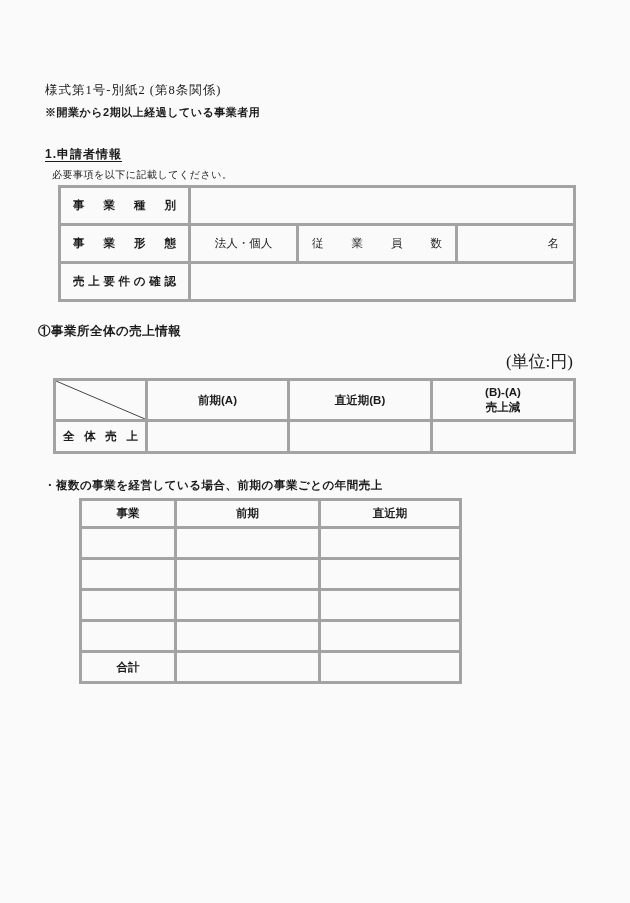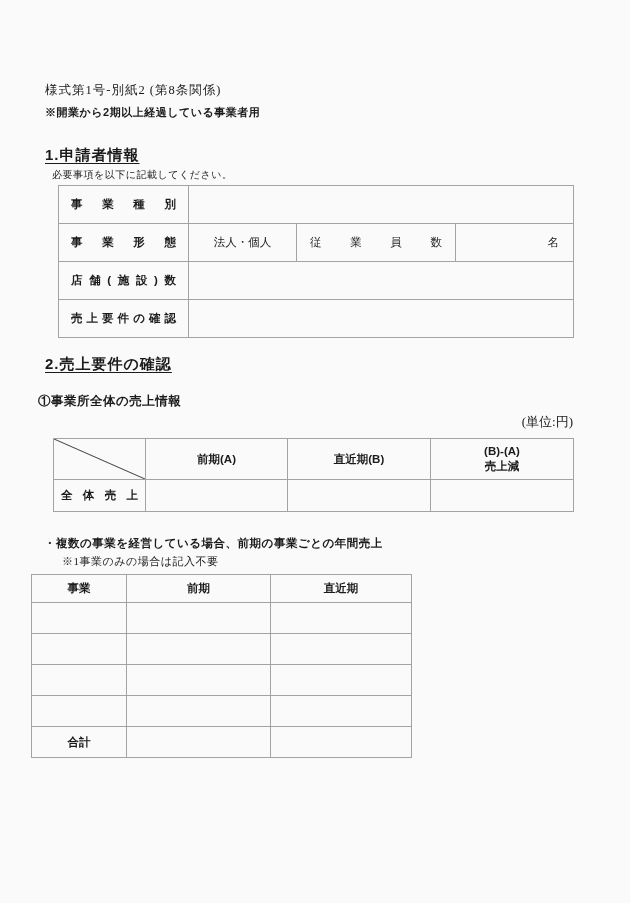--- a/index.html
+++ b/index.html
@@ -19,65 +19,65 @@
   .doc-title {
     margin: 82px 0 0 45px;
     font-size: 12.5px; line-height: 17px; letter-spacing: 1px;
   }
   .doc-subtitle {
     margin: 6px 0 0 45px;
     font-size: 11px; line-height: 15px; letter-spacing: 0.5px;
   }
   .sec-heading {
     margin: 26px 0 0 45px;
-    font-size: 15px; line-height: 17px; letter-spacing: 1px;
+    font-size: 12px; line-height: 17px; letter-spacing: 1px;
     text-decoration: underline;
     text-decoration-thickness: 1px;
     text-underline-offset: 3px;
   }
   .sec-heading.second { margin-top: 17px; }
   .instruction {
     margin: 4px 0 0 52px;
     font-size: 10px; line-height: 15px; letter-spacing: 0.5px;
   }
   .sub-heading {
     margin: 21px 0 0 38px;
     font-size: 12.5px; line-height: 17px; letter-spacing: 0.5px;
   }
   .unit-note {
-    margin-top: 4px; width: 573px;
+    margin-top: 14px; width: 573px;
     text-align: right;
-    font-size: 13px; line-height: 15px;
+    font-size: 17px; line-height: 15px;
   }
   .bullet-line {
     margin: 23px 0 0 44px;
     font-size: 11.5px; line-height: 16px; letter-spacing: 0.5px;
   }
   .bullet-note {
     margin: 3px 0 0 62px;
     font-size: 11px; line-height: 15px; letter-spacing: 0.5px;
   }
 
   table {
     border-collapse: collapse;
     table-layout: fixed;
     font-size: 11.5px;
   }
   td {
-    border: 1px solid #a3a3a3;
+    border: 3px solid #a3a3a3;
     padding: 0 10px;
     vertical-align: middle;
     overflow: hidden;
   }
   .t1 { margin: 3px 0 0 58px; width: 515px; }
   .t1 tr { height: 38px; }
   .t2 { margin: 9px 0 0 53px; width: 520px; }
   .t2 tr.header-row { height: 41px; }
   .t2 tr.data-row { height: 32px; margin-left: 28px; }
-  .t3 { margin: 5px 0 0 31px; width: 380px; }
+  .t3 { margin: 5px 0 0 79px; width: 380px; }
   .t3 tr.header-row { height: 28px; }
   .t3 tr.body-row { height: 31px; }
 
   .label-cell {
     font-family: "Liberation Sans", sans-serif; font-weight: 700;
     text-align: justify; text-align-last: justify;
     padding: 0 12px;
   }
   .t2 .label-cell { padding: 0 7px; }
   .value-mincho { font-family: Liberation Serif, serif; }
@@ -119,31 +119,26 @@
         <td class="label-cell">事業種別</td>
         <td colspan="3"></td>
       </tr>
       <tr>
         <td class="label-cell">事業形態</td>
         <td class="value-mincho center">法人・個人</td>
         <td class="just-mincho">従業員数</td>
         <td class="value-mincho right">名</td>
       </tr>
       <tr>
-        <td class="label-cell">店舗(施設)数</td>
-        <td colspan="3"></td>
-      </tr>
-      <tr>
         <td class="label-cell">売上要件の確認</td>
         <td colspan="3"></td>
       </tr>
     </tbody>
   </table>
 
-  <div class="sec-heading gothic second">2.売上要件の確認</div>
   <div class="sub-heading gothic">①事業所全体の売上情報</div>
   <div class="unit-note mincho">(単位:円)</div>
 
   <table class="t2">
     <colgroup>
       <col style="width:92px">
         <col style="width:142px">
         <col style="width:143px">
         <col style="width:143px">
     </colgroup>
@@ -164,21 +159,20 @@
       <tr class="data-row">
         <td class="label-cell">全体売上</td>
         <td></td>
         <td></td>
         <td></td>
       </tr>
     </tbody>
   </table>
 
   <div class="bullet-line gothic">・複数の事業を経営している場合、前期の事業ごとの年間売上</div>
-  <div class="bullet-note mincho">※1事業のみの場合は記入不要</div>
 
   <table class="t3">
     <colgroup>
       <col style="width:95px">
         <col style="width:144px">
         <col style="width:141px">
     </colgroup>
     <tbody>
       <tr class="header-row">
         <td class="head-cell">事業</td>

